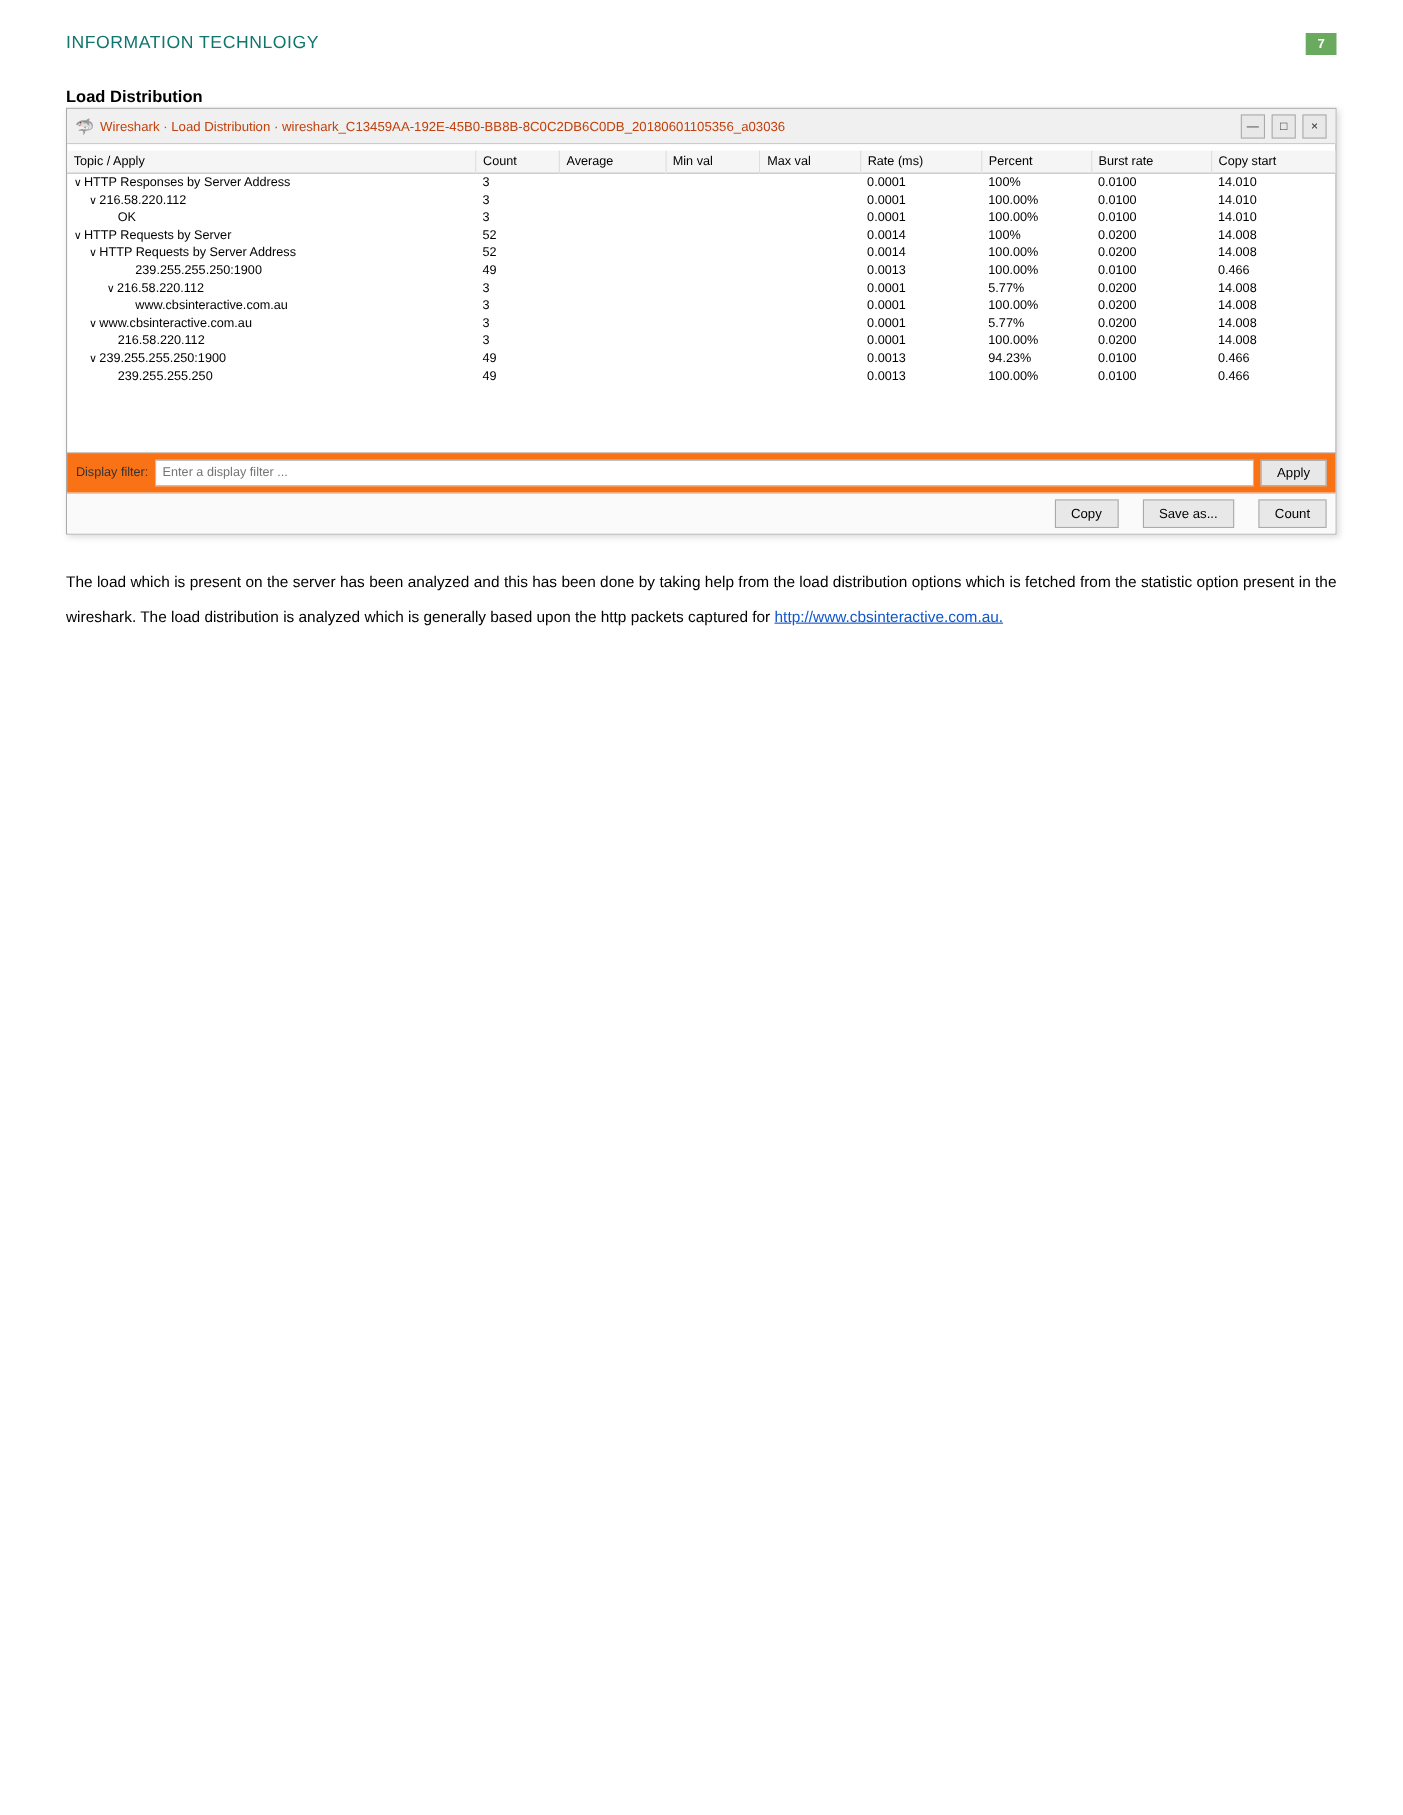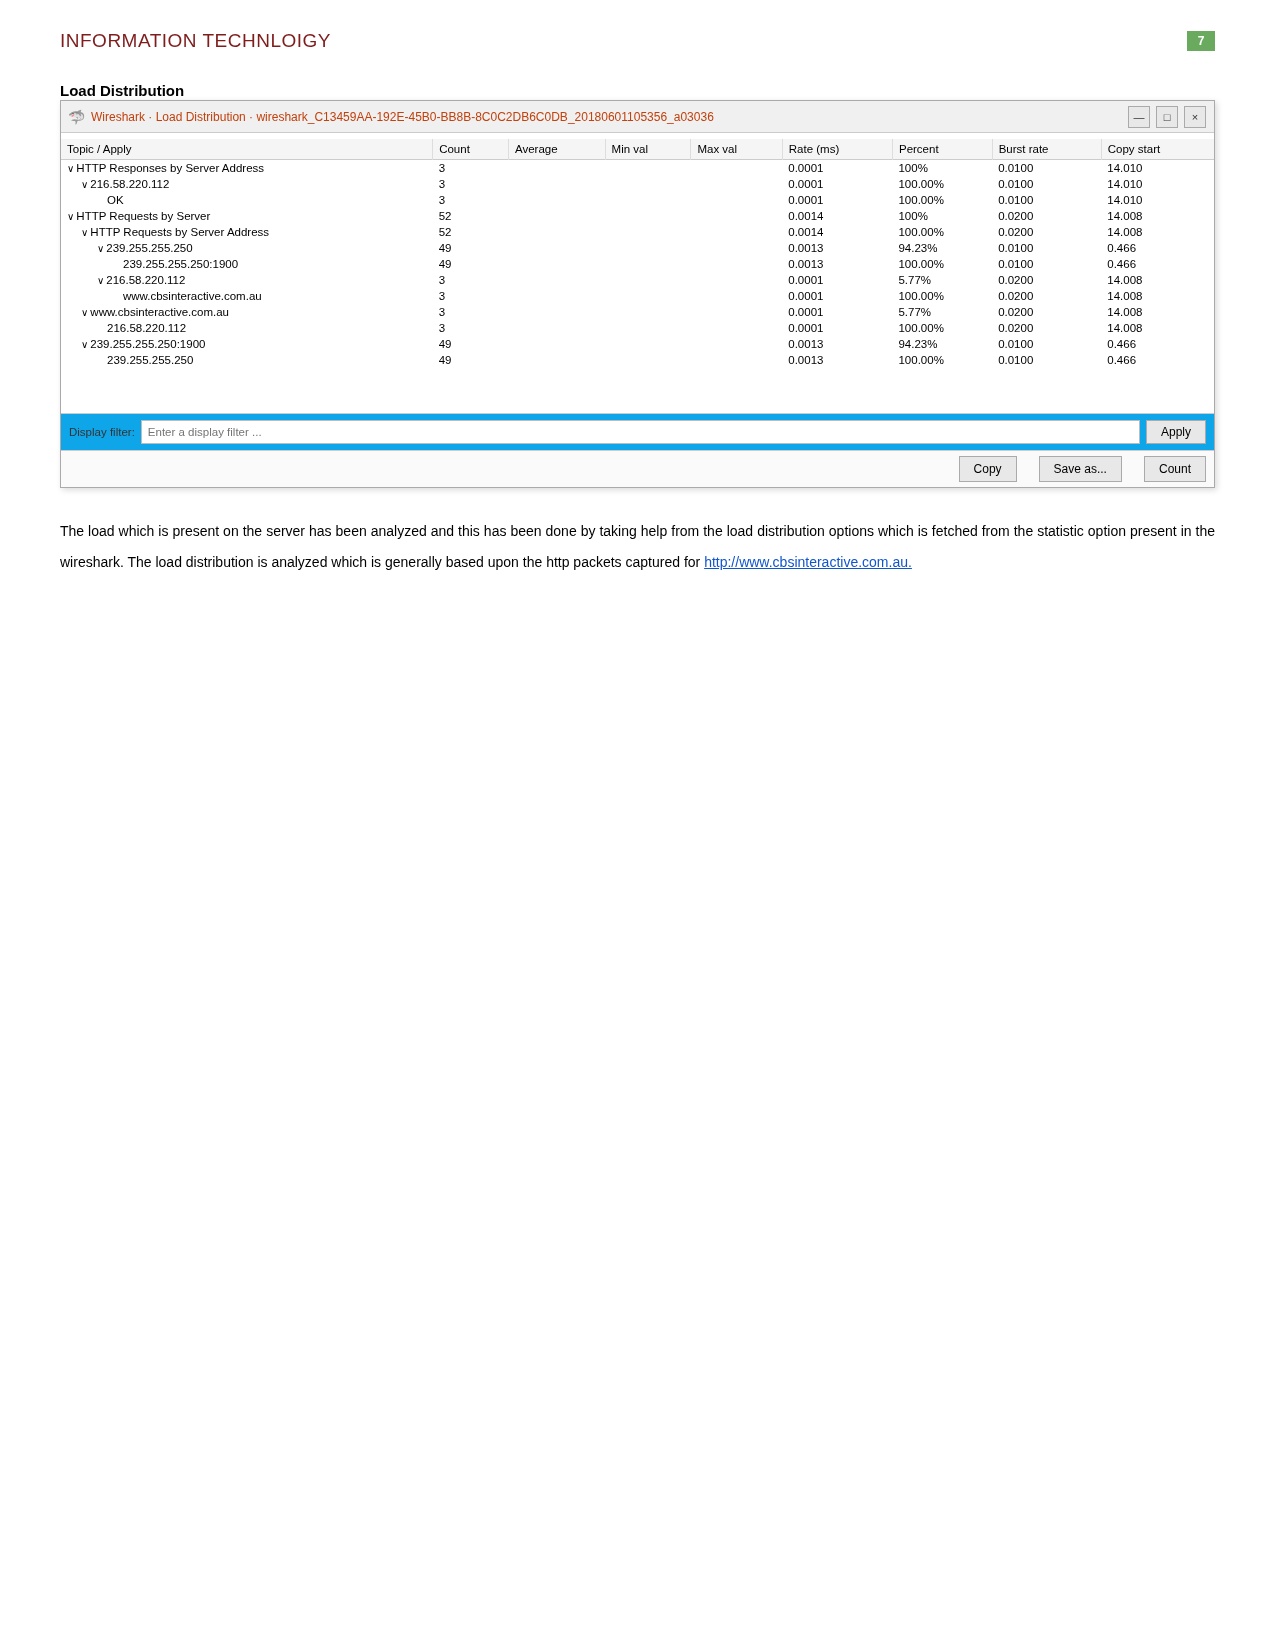--- a/index.html
+++ b/index.html
@@ -14,22 +14,22 @@
     }
 
     
     .page-header {
       display: flex;
       justify-content: space-between;
       align-items: center;
       margin-bottom: 30px;
     }
     .page-title-text {
-      font-size: 19px;
-      color: #7f1d1d;
+      font-size: 16px;
+      color: #0f766e;
       letter-spacing: 0.5px;
     }
     .page-number-badge {
       background: #6aaa5e;
       color: #fff;
       font-size: 12px;
       font-weight: bold;
       padding: 3px 10px;
       min-width: 28px;
       text-align: center;
@@ -131,21 +131,21 @@
 
     .chevron { font-size: 10px; margin-right: 2px; }
 
     
     .filter-bar {
       display: flex;
       align-items: center;
       padding: 6px 8px;
       border-top: 1px solid #ccc;
       gap: 6px;
-      background: #0ea5e9;
+      background: #f97316;
     }
     .filter-label {
       font-size: 11.5px;
       color: #333;
       white-space: nowrap;
     }
     .filter-input {
       flex: 1;
       height: 24px;
       border: 1px solid #bbb;
@@ -283,31 +283,20 @@
             <td>52</td>
             <td></td>
             <td></td>
             <td></td>
             <td>0.0014</td>
             <td>100.00%</td>
             <td>0.0200</td>
             <td>14.008</td>
           </tr>
           <tr>
-            <td class="indent-2"><span class="chevron">∨</span>239.255.255.250</td>
-            <td>49</td>
-            <td></td>
-            <td></td>
-            <td></td>
-            <td>0.0013</td>
-            <td>94.23%</td>
-            <td>0.0100</td>
-            <td>0.466</td>
-          </tr>
-          <tr>
             <td class="indent-3"><span style="margin-right:10px;"></span>239.255.255.250:1900</td>
             <td>49</td>
             <td></td>
             <td></td>
             <td></td>
             <td>0.0013</td>
             <td>100.00%</td>
             <td>0.0100</td>
             <td>0.466</td>
           </tr>

